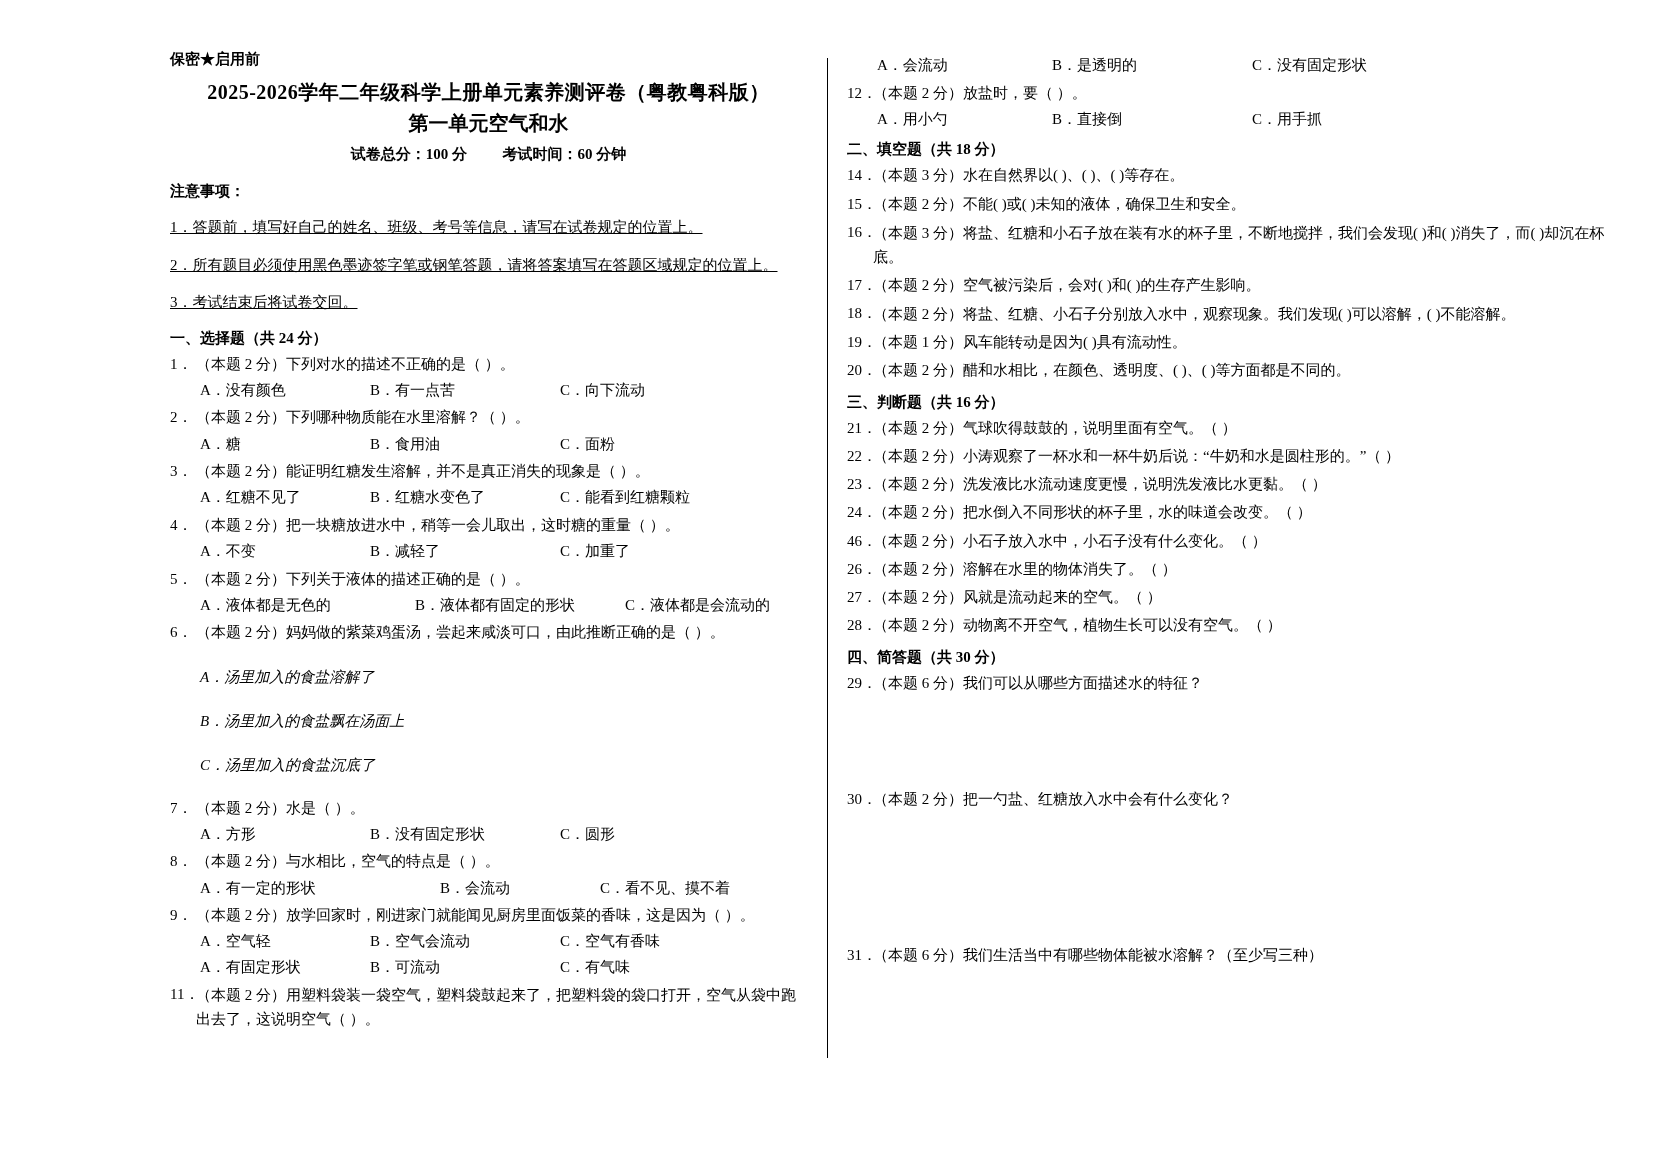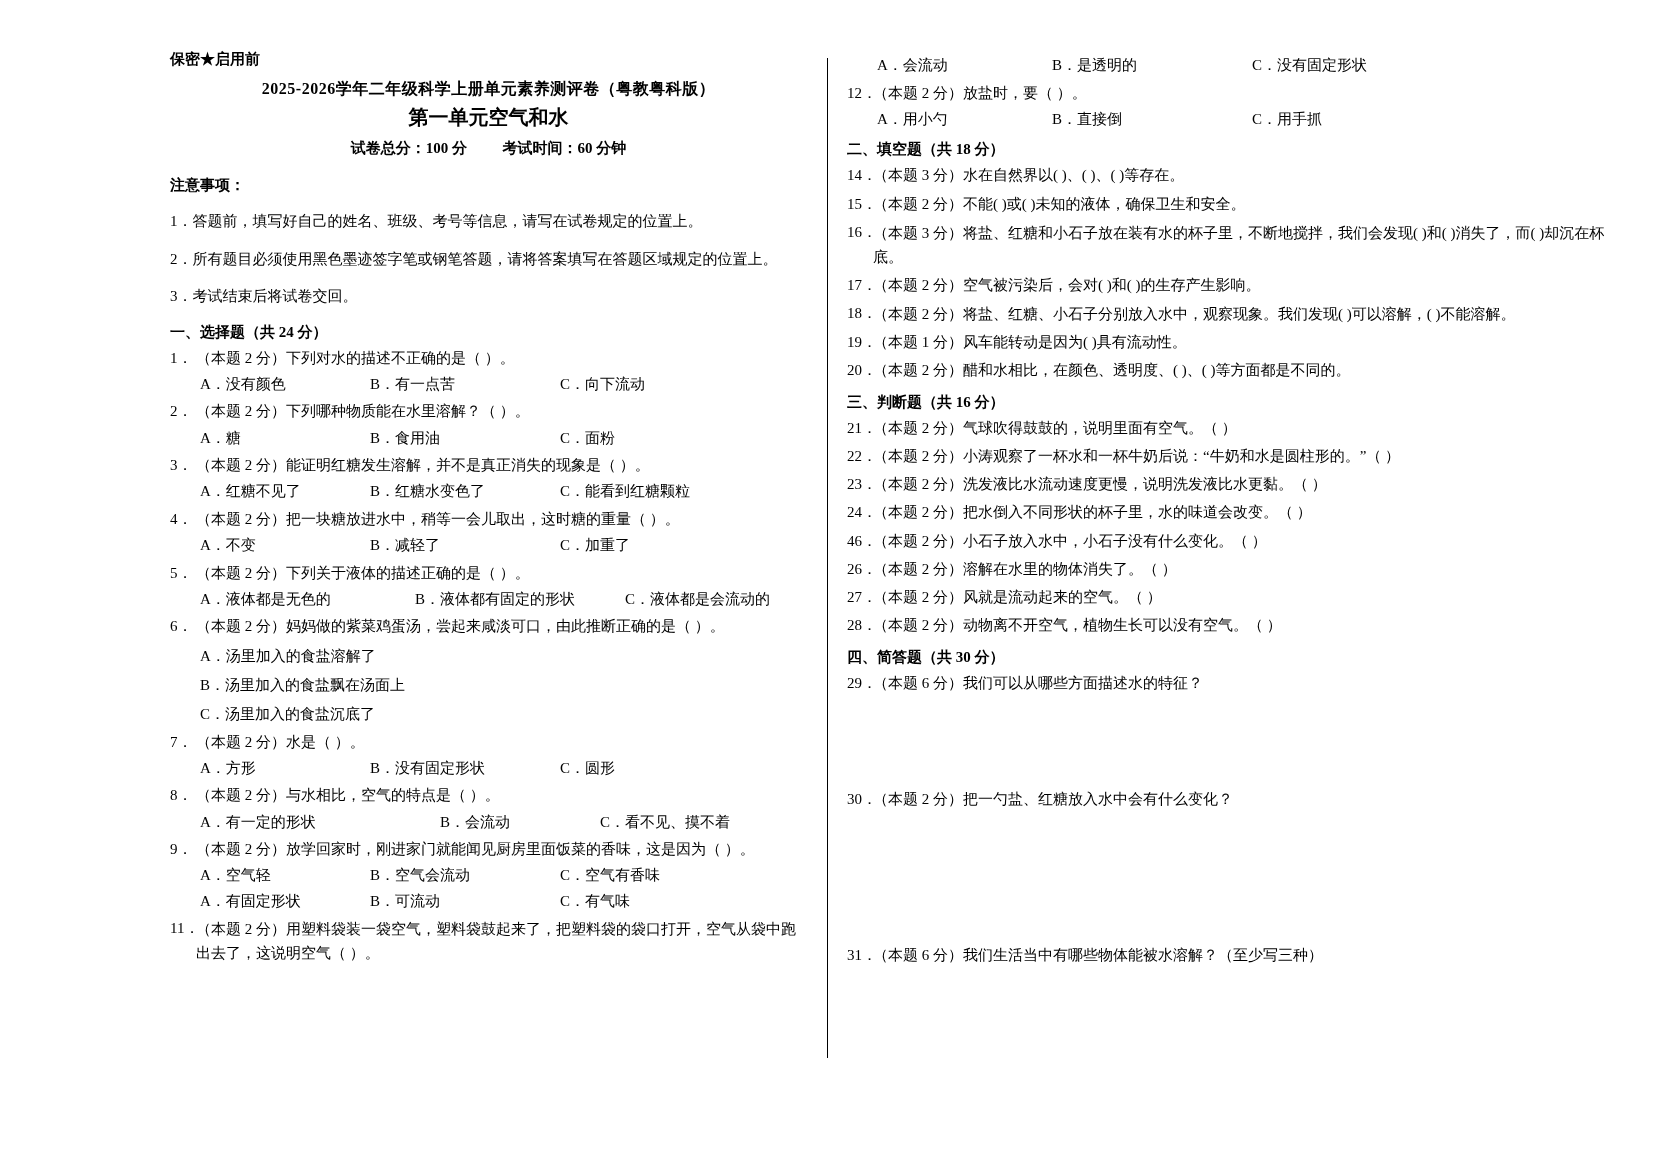--- a/index.html
+++ b/index.html
@@ -32,21 +32,21 @@
     left:827px;top:58px;
     width:1px;height:1000px;
     background:#000;
   }
   .secret{
     font-weight:bold;
     font-size:15px;
     margin-bottom:10px;
   }
   h1.title{
-    font-size:16px;
+    font-size:20px;
     font-weight:bold;
     text-align:center;
     margin:4px 0 2px 0;
     letter-spacing:0.5px;
   }
   h2.subtitle{
     font-size:20px;
     font-weight:bold;
     text-align:center;
     margin:4px 0 6px 0;
@@ -60,20 +60,21 @@
   .scoreline span.gap{display:inline-block;width:28px;}
   .notice-title{
     font-weight:bold;
     font-size:15px;
     margin:10px 0 8px 0;
   }
   .notice-item{
     font-size:15px;
     margin:15px 0;
     line-height:1.5;
+    text-decoration:underline;
   }
   .sec-head{
     font-weight:bold;
     font-size:15px;
     margin:10px 0 4px 0;
   }
   .q{
     font-size:15px;
     line-height:1.55;
     margin:5px 0 2px 0;
@@ -94,21 +95,21 @@
   .opts .o1{width:170px;}
   .opts .o2{width:190px;}
   .opts .o3{width:auto;}
   .opts-wide .o1{width:215px;}
   .opts-wide .o2{width:210px;}
   .opt-stack{
     margin:3px 0 3px 30px;
     font-size:15px;
     line-height:1.6;
   }
-  .opt-stack div{margin:5px 0;}
+  .opt-stack div{margin:20px 0;font-style:italic;}
   .blank-space{height:86px;}
   .blank-space-sm{height:40px;}
   .flow{line-height:1.6;}
 </style>
 </head>
 <body>
 
 <div class="page">
 
   <div class="divider"></div>

